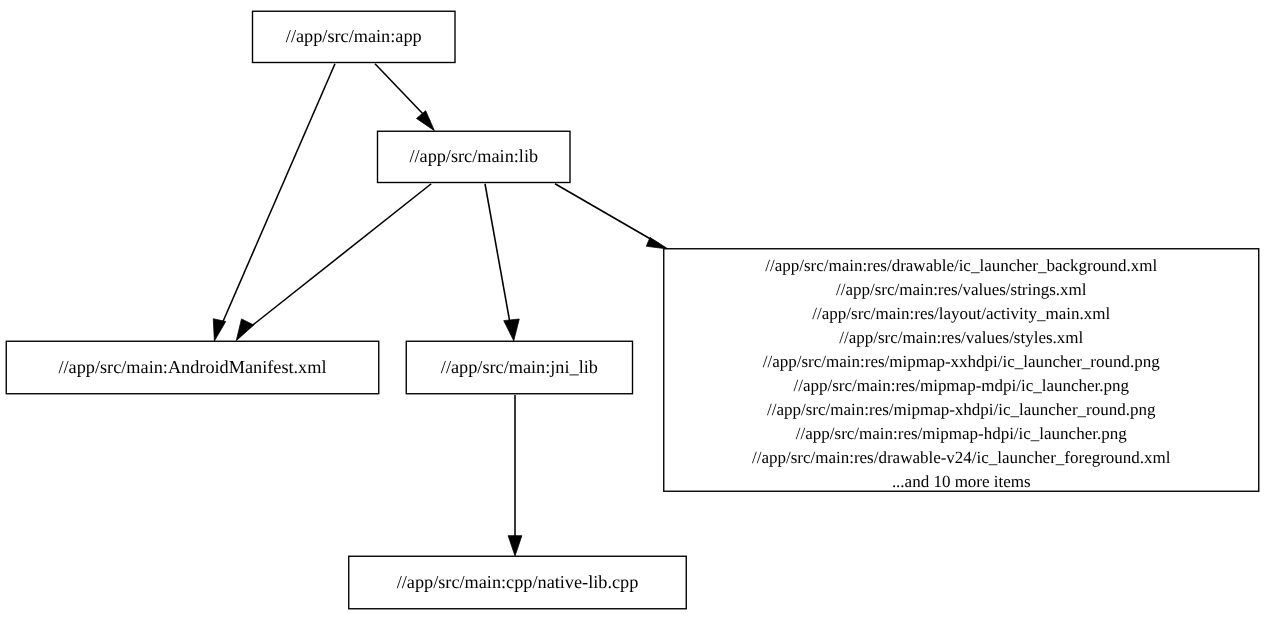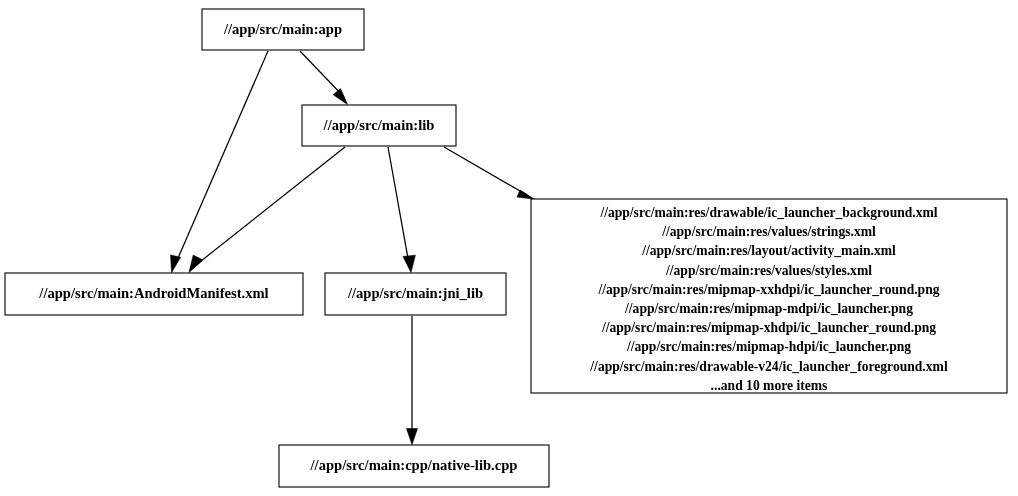--- a/index.html
+++ b/index.html
@@ -10,21 +10,20 @@
   body {
     width: 1018px;
     height: 496px;
     overflow: hidden;
     font-family: "Liberation Serif", "DejaVu Serif", serif;
   }
   #graph-root {
     position: relative;
     width: 908px;
     height: 496px;
-    font-weight: bold;
   }
   svg#graph-canvas {
     position: absolute;
     top: 0;
     left: 0;
     width: 1018px;
     height: 496px;
     display: block;
   }
   .node-box {

